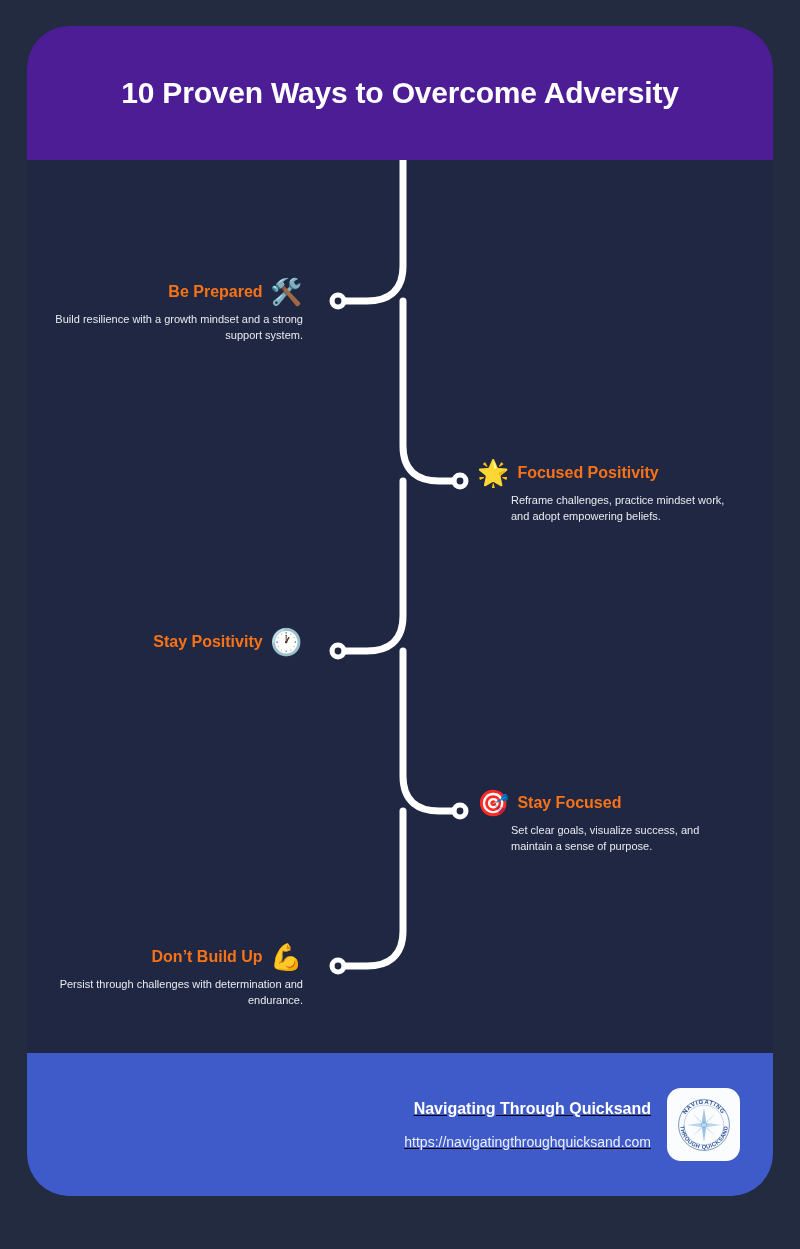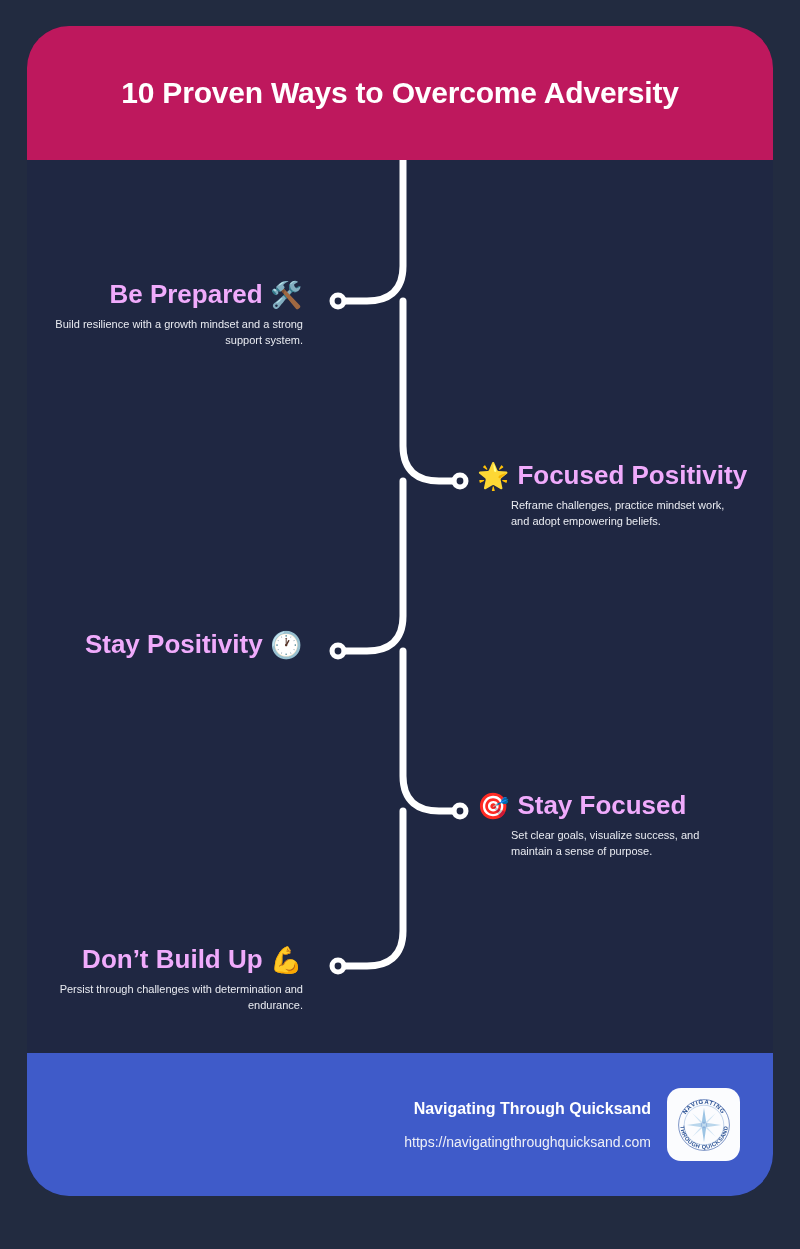--- a/index.html
+++ b/index.html
@@ -32,21 +32,21 @@
     overflow: hidden;
   }
 
   
   #header {
     position: absolute;
     left: 0;
     top: 0;
     width: 746px;
     height: 134px;
-    background: #be185d;
+    background: #4c1d95;
     display: flex;
     align-items: center;
     justify-content: center;
   }
   #header-title {
     color: #ffffff;
     font-size: 30px;
     font-weight: bold;
     letter-spacing: -0.2px;
     text-align: center;
@@ -81,22 +81,22 @@
     align-items: center;
     gap: 8px;
   }
   .tl-item.left .tl-head {
     justify-content: flex-end;
   }
   .tl-item.right .tl-head {
     justify-content: flex-start;
   }
   .tl-title {
-    color: #f0abfc;
-    font-size: 26px;
+    color: #f97316;
+    font-size: 16px;
     font-weight: bold;
     white-space: nowrap;
     text-align: center;
   }
   .tl-emoji {
     font-size: 26px;
     line-height: 1;
   }
   .tl-desc {
     color: #e9ebf1;
@@ -115,20 +115,21 @@
     background: #3f5bc9;
     display: flex;
     align-items: center;
     justify-content: flex-end;
   }
   #footer-inner {
     display: flex;
     align-items: center;
     gap: 16px;
     padding-right: 33px;
+    text-decoration: underline;
   }
   #footer-text {
     text-align: right;
   }
   #footer-brand {
     color: #ffffff;
     font-size: 16px;
     font-weight: bold;
     white-space: nowrap;
   }

